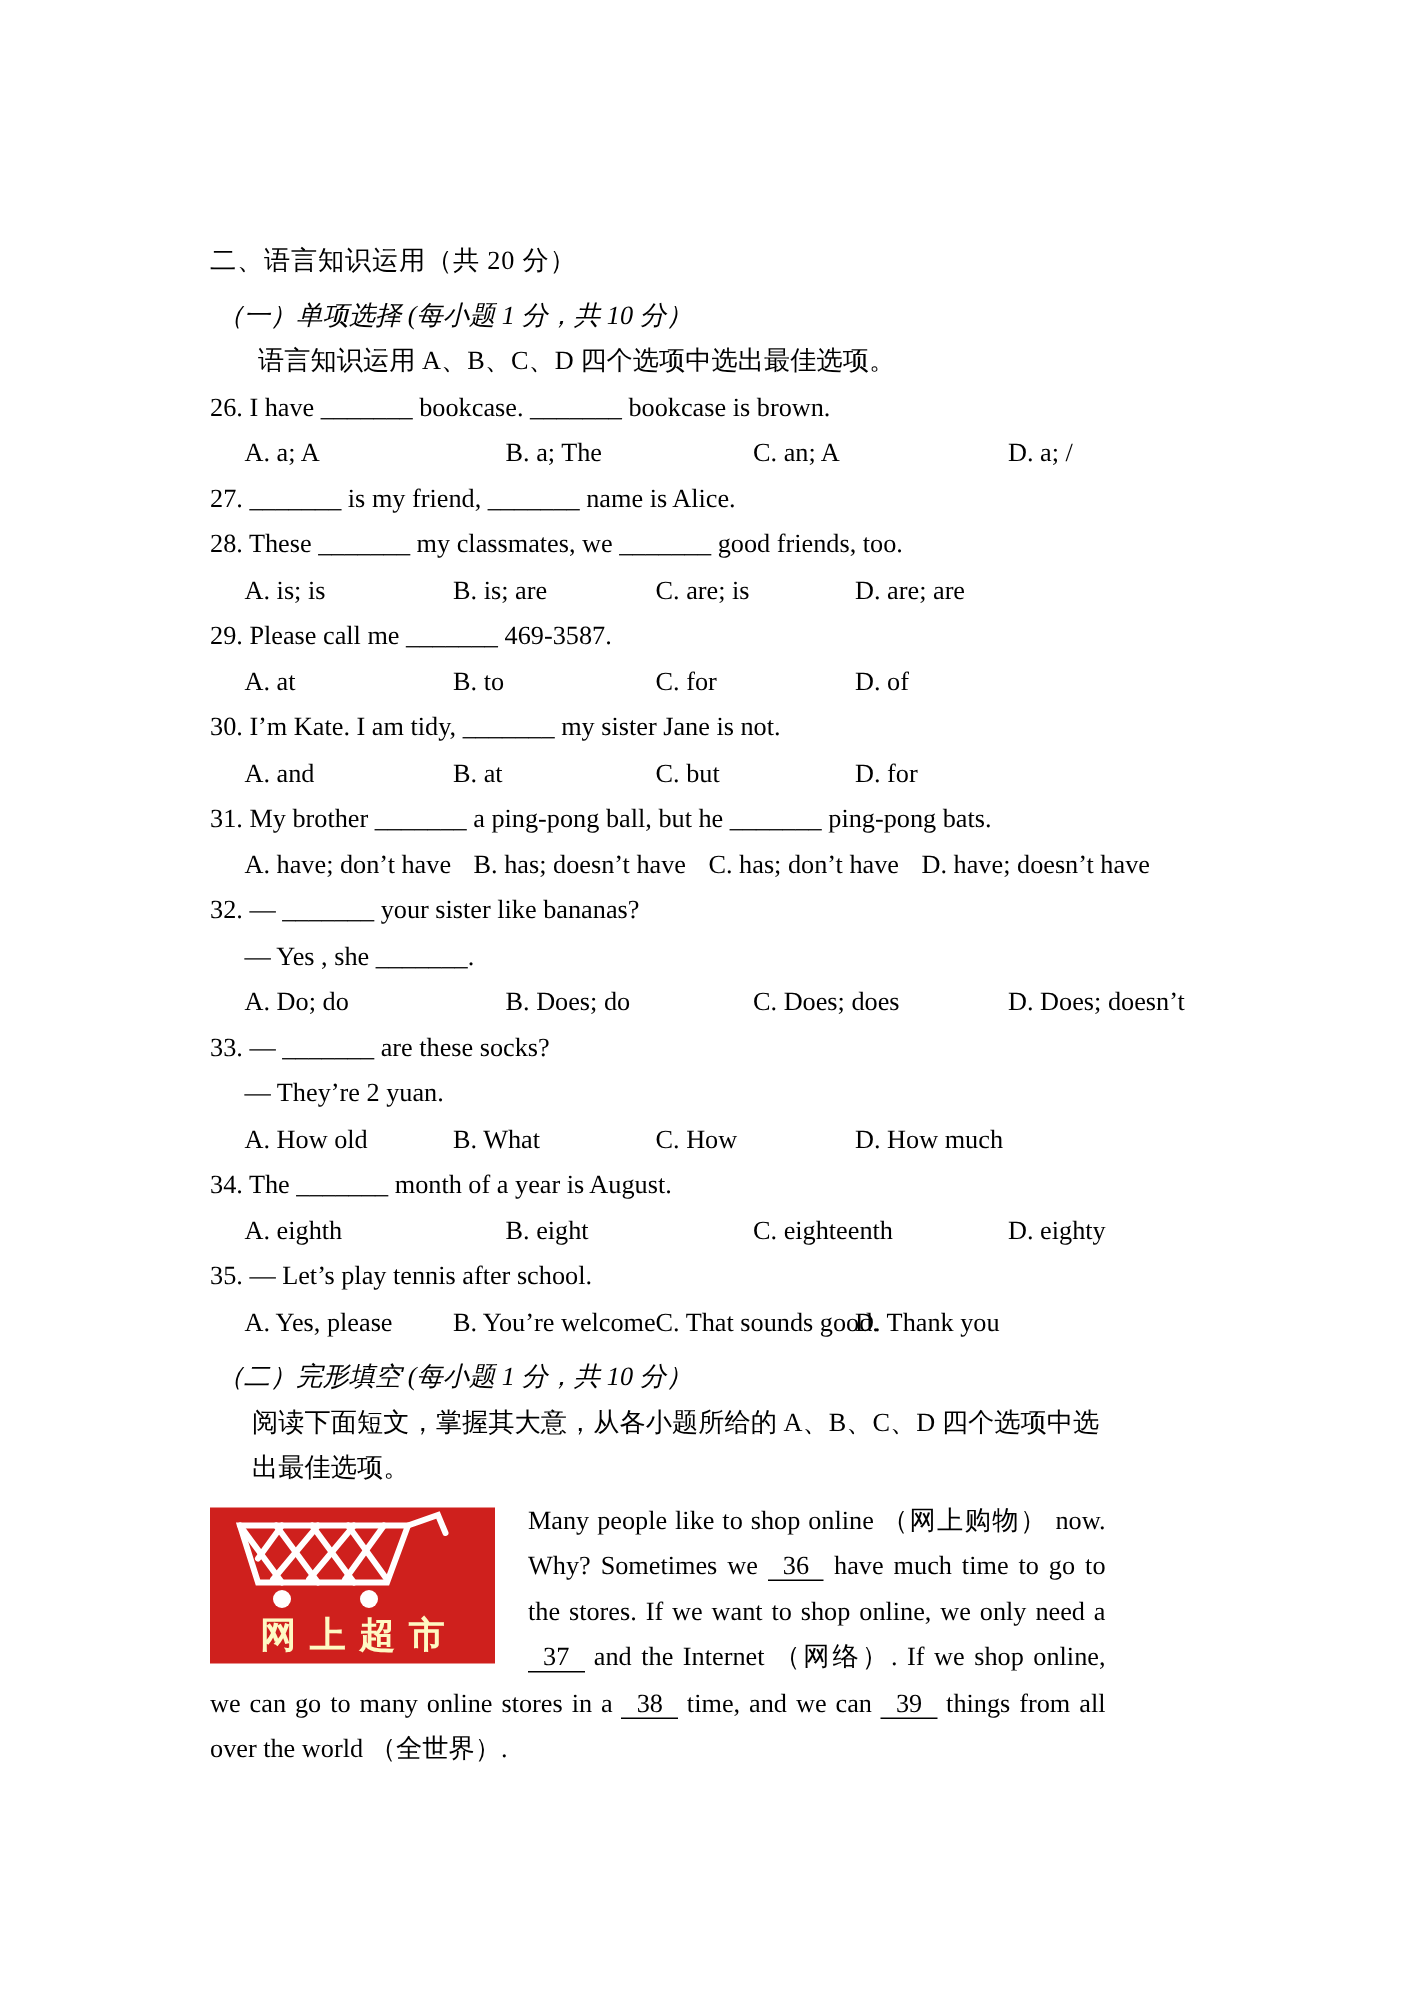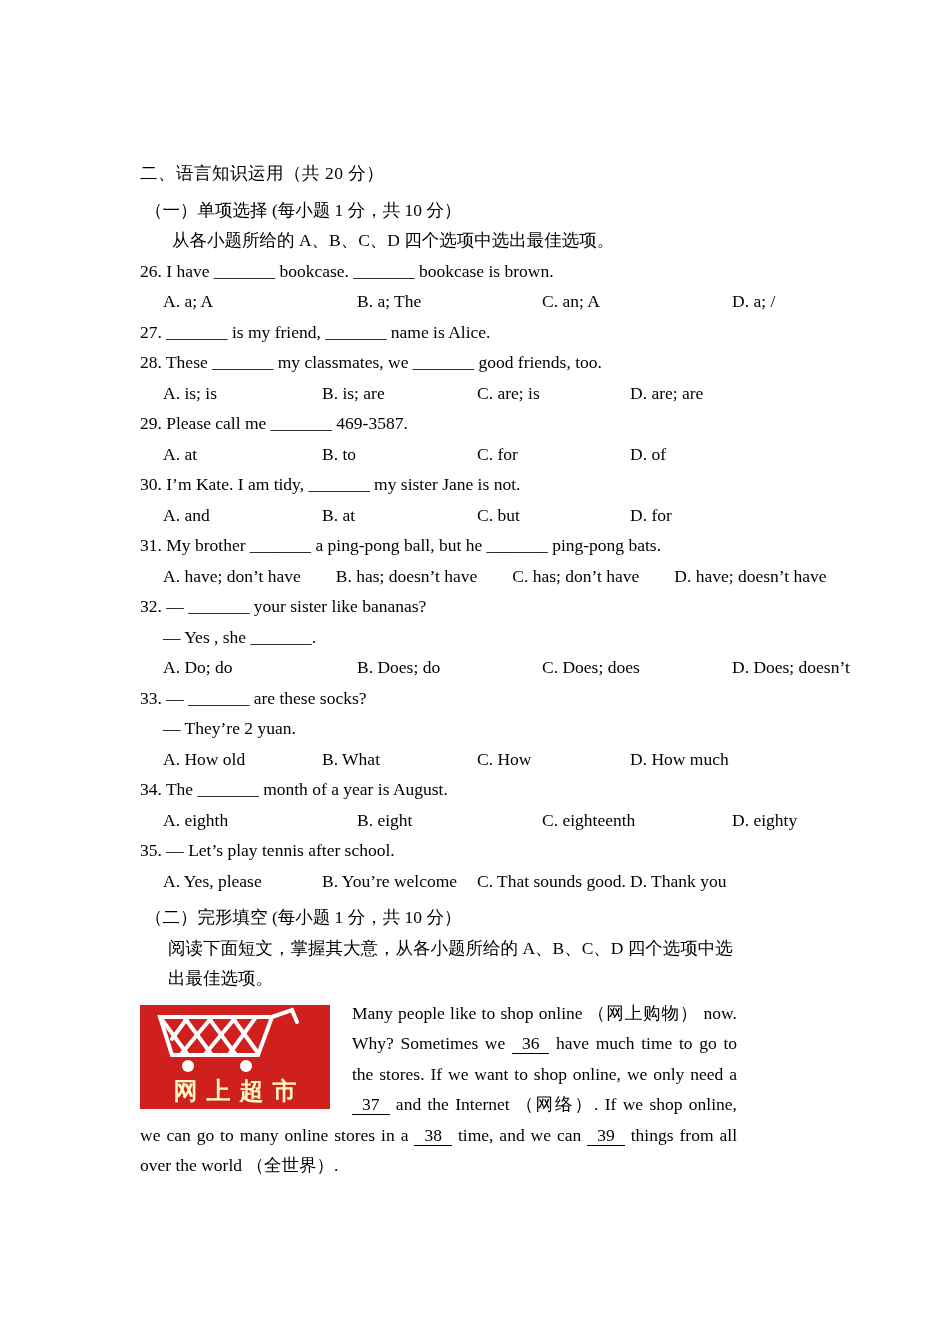--- a/index.html
+++ b/index.html
@@ -9,25 +9,25 @@
     height:1344px;
     padding:158px 135px 30px 140px;
     background:#ffffff;
     color:#000;
     font-family:"Liberation Serif","DejaVu Serif",serif;
     font-size:17.5px;
     overflow:hidden;
   }
   .line{white-space:pre-wrap;line-height:30.5px;min-height:30.5px;}
   .section-title{letter-spacing:0.5px;}
-  .part-title{padding-left:5px;margin-top:6px;}
+  .part-title{padding-left:5px;margin-top:6px;font-style:italic;}
   .instruction{padding-left:32px;}
   .instruction2{padding-left:28px;}
   .stem.cont{padding-left:23px;}
-  .opts{display:flex;line-height:30.5px;padding-left:23px;gap:20px;}
+  .opts{display:flex;line-height:30.5px;padding-left:23px;}
   .opts .opt{white-space:pre;flex-shrink:0;}
   .opts.w4 .opt:nth-child(1){width:174px;}
   .opts.w4 .opt:nth-child(2){width:165px;}
   .opts.w4 .opt:nth-child(3){width:170px;}
   .opts.n4 .opt:nth-child(1){width:139px;}
   .opts.n4 .opt:nth-child(2){width:135px;}
   .opts.n4 .opt:nth-child(3){width:133px;}
   .opts.t4 .opt{margin-right:15px;}
   .it{}
   .blank{border-bottom:1px solid #000;padding:0 10px;}
@@ -45,21 +45,21 @@
   }
 </style>
 </head>
 <body>
 
 <div class="page">
 
   <div class="line section-title">二、语言知识运用（共 20 分）</div>
 
   <div class="line part-title">（一）单项选择 (每小题 1 分，共 10 分）</div>
-  <div class="line instruction">从各小题所给的 A、B、C、D 四个选项中选出最佳选项。</div>
+  <div class="line instruction">语言知识运用 A、B、C、D 四个选项中选出最佳选项。</div>
 
   <div id="questions">
       <div class="line stem"><span>26. I have _______ bookcase. _______ bookcase is brown.</span></div>
       <div class="opts w4">
         <span class="opt">A. a; A</span>
         <span class="opt">B. a; The</span>
         <span class="opt">C. an; A</span>
         <span class="opt">D. a; /</span>
       </div>
       <div class="line stem"><span>27. _______ is my friend, _______ name is Alice.</span></div>

